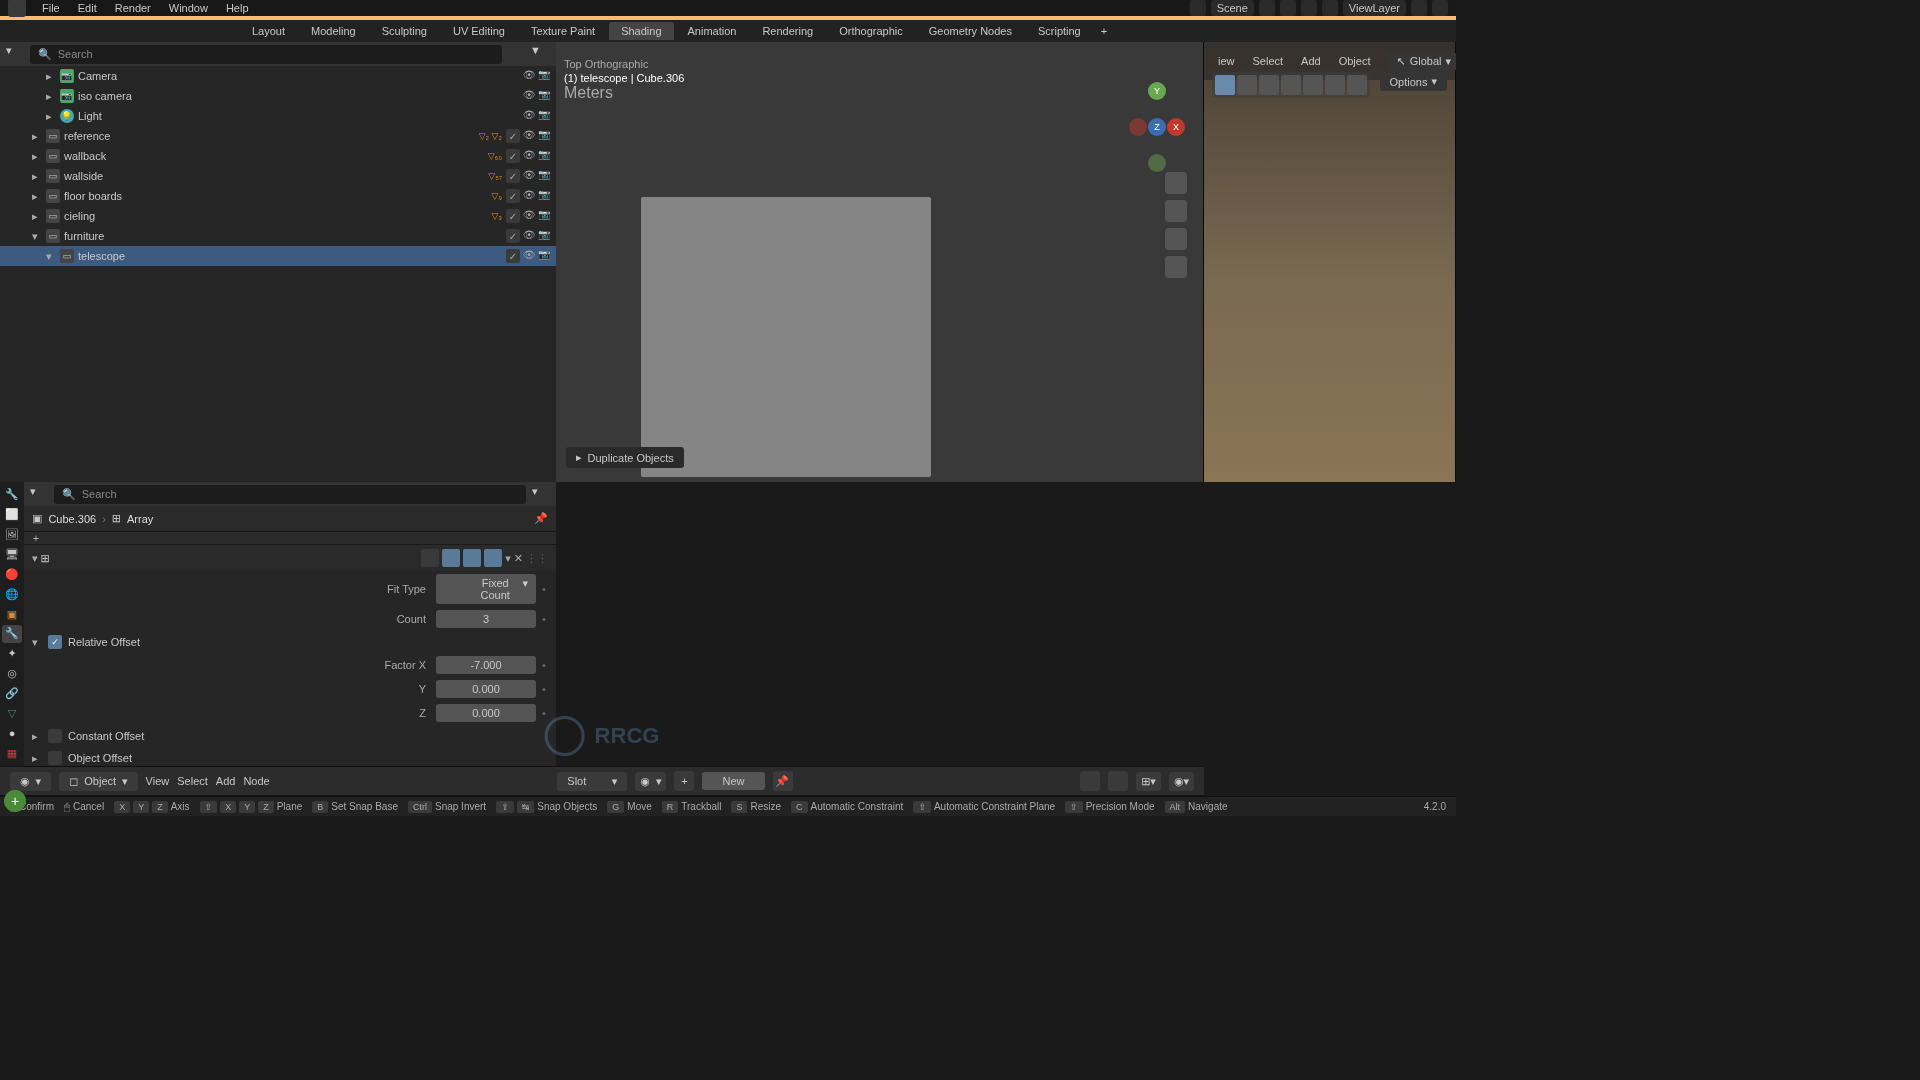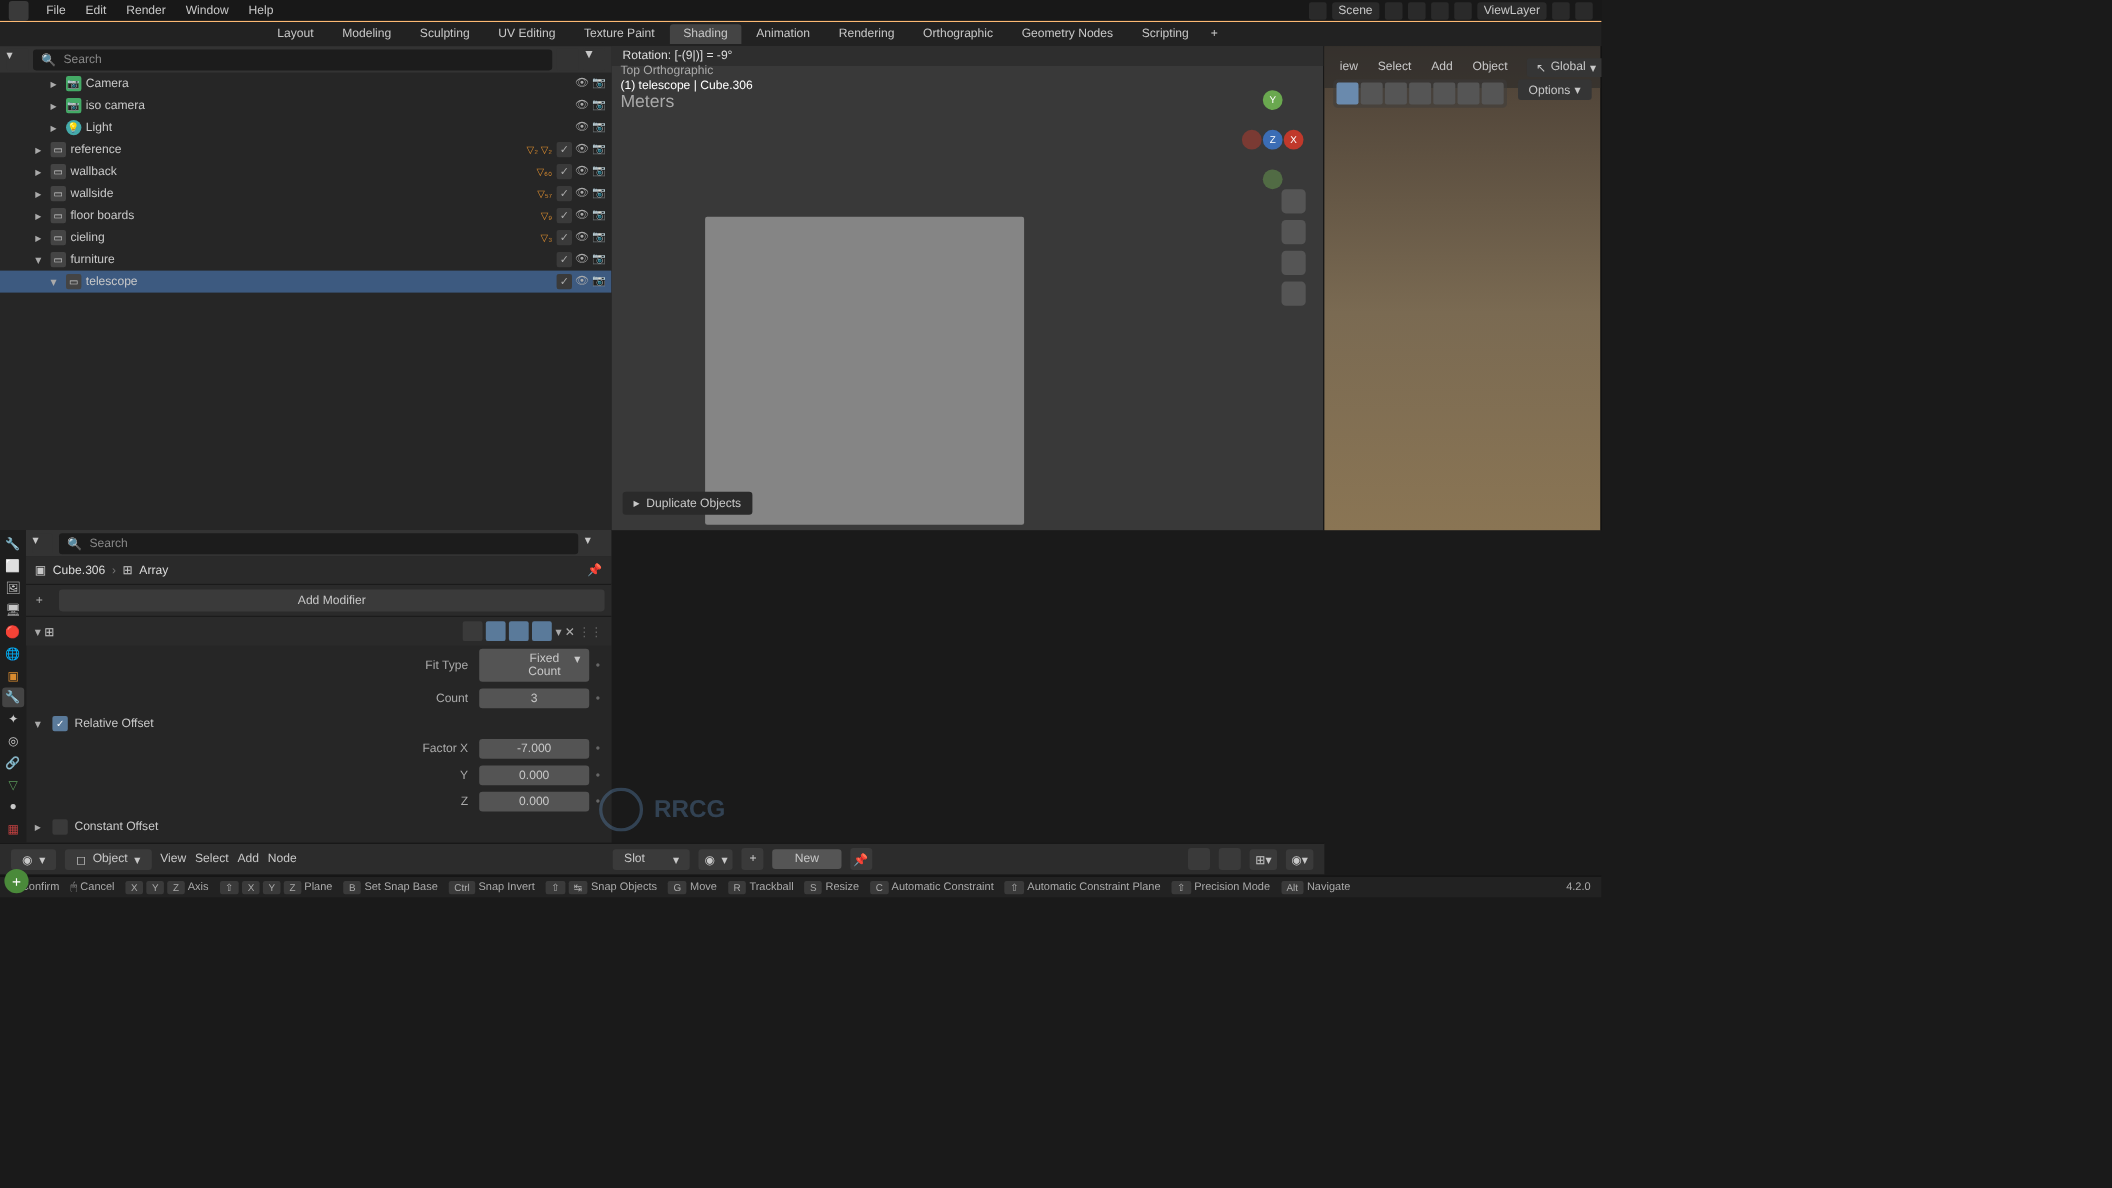--- a/index.html
+++ b/index.html
@@ -1,19 +1,19 @@
 <!DOCTYPE html>
 <html><head>
 <meta charset="utf-8">
 <style>
 * { margin: 0; padding: 0; box-sizing: border-box; font-family: -apple-system, BlinkMacSystemFont, "Segoe UI", sans-serif; }
 body { background: #1a1a1a; color: #c8c8c8; font-size: 11px; overflow: hidden; width: 1456px; height: 816px; position: relative; }
 
 
-.top-menu { height: 20px; background: #181818; display: flex; align-items: center; padding: 0 8px; gap: 2px; border-bottom: 1px solid #fdba74; }
+.top-menu { height: 20px; background: #181818; display: flex; align-items: center; padding: 0 8px; gap: 2px; border-bottom: 4px solid #fdba74; }
 .top-menu .logo { width: 18px; height: 18px; background: #3a3a3a; border-radius: 3px; margin-right: 6px; }
 .top-menu span { padding: 2px 8px; cursor: pointer; font-size: 11px; }
 .top-menu .spacer { flex: 1; }
 .top-menu .scene-info { display: flex; align-items: center; gap: 5px; }
 .top-menu .scene-box { background: #2a2a2a; padding: 2px 6px; border-radius: 3px; }
 .top-menu .icon-btn { width: 16px; height: 16px; background: #2a2a2a; border-radius: 2px; }
 
 
 .workspace-tabs { height: 22px; background: #222; display: flex; align-items: center; padding: 0 8px 0 240px; gap: 2px; }
 .workspace-tabs span { padding: 3px 12px; font-size: 11px; cursor: pointer; border-radius: 3px 3px 0 0; }
@@ -159,21 +159,20 @@
   <span>Rendering</span>
   <span>Orthographic</span>
   <span>Geometry Nodes</span>
   <span>Scripting</span>
   <span class="plus">+</span>
 </div>
 
 <div class="main-area">
 
   <div class="vp-left">
-    <div class="rotation-bar">Rotation: [-(9|)] = -9°</div>
     <div class="vp-left-overlay" style="top:16px;">
       <div class="title">Top Orthographic</div>
       <div class="obj">(1) telescope | Cube.306</div>
       <div class="units">Meters</div>
     </div>
     <div class="gizmo">
       <div class="axis y">Y</div>
       <div class="axis nx"></div>
       <div class="axis z">Z</div>
       <div class="axis x">X</div>
@@ -438,21 +437,20 @@
         <span>▣</span>
         <span class="crumb">Cube.306</span>
         <span class="sep">›</span>
         <span>⊞</span>
         <span class="crumb">Array</span>
         <div style="flex:1"></div>
         <span>📌</span>
       </div>
       <div class="add-mod-row">
         <div class="plus">+</div>
-        <div class="add-mod">Add Modifier</div>
       </div>
       <div class="mod-header">
         <span style="color:#aaa;">▾</span>
         <span>⊞</span>
         <div style="flex:1"></div>
         <div class="mh-btn"></div>
         <div class="mh-btn active"></div>
         <div class="mh-btn active"></div>
         <div class="mh-btn active"></div>
         <span style="color:#aaa;">▾</span>

